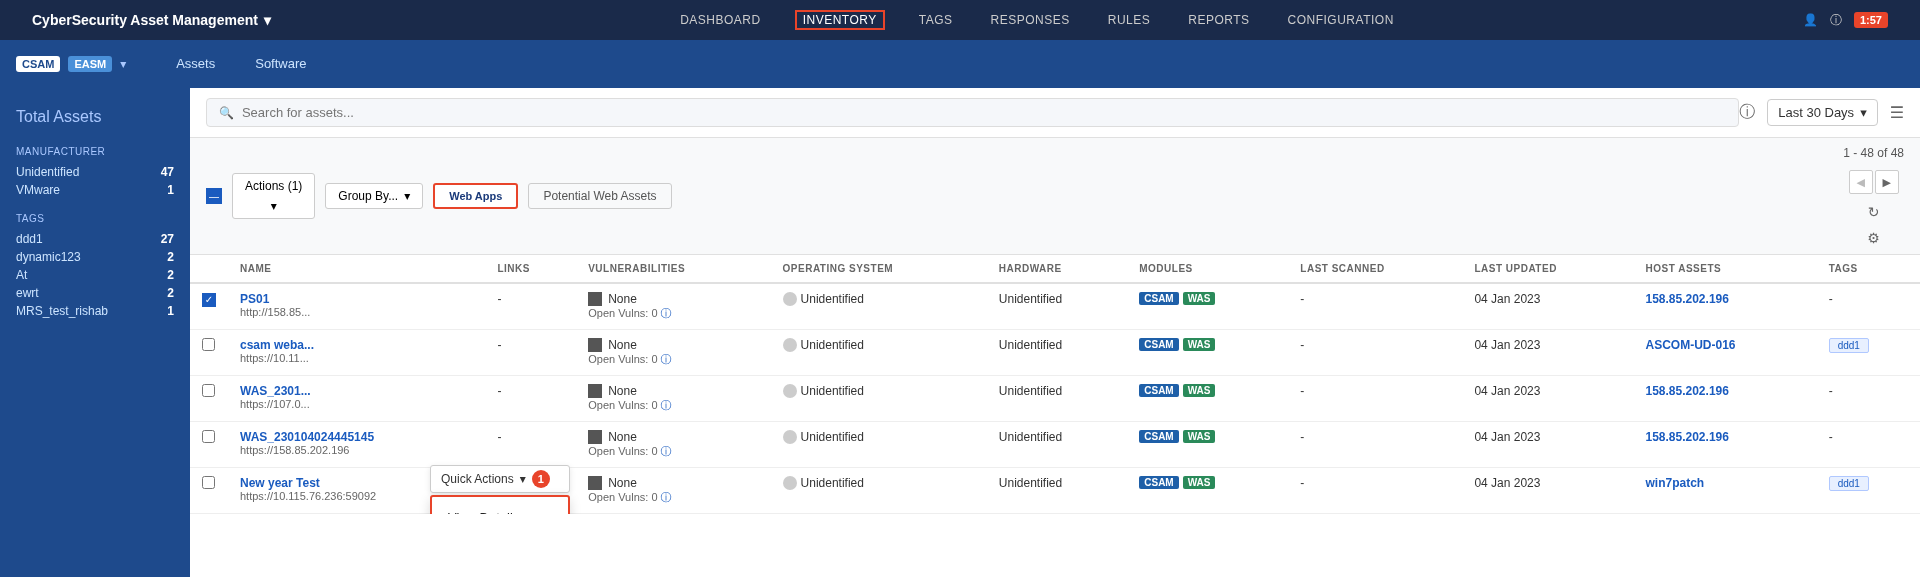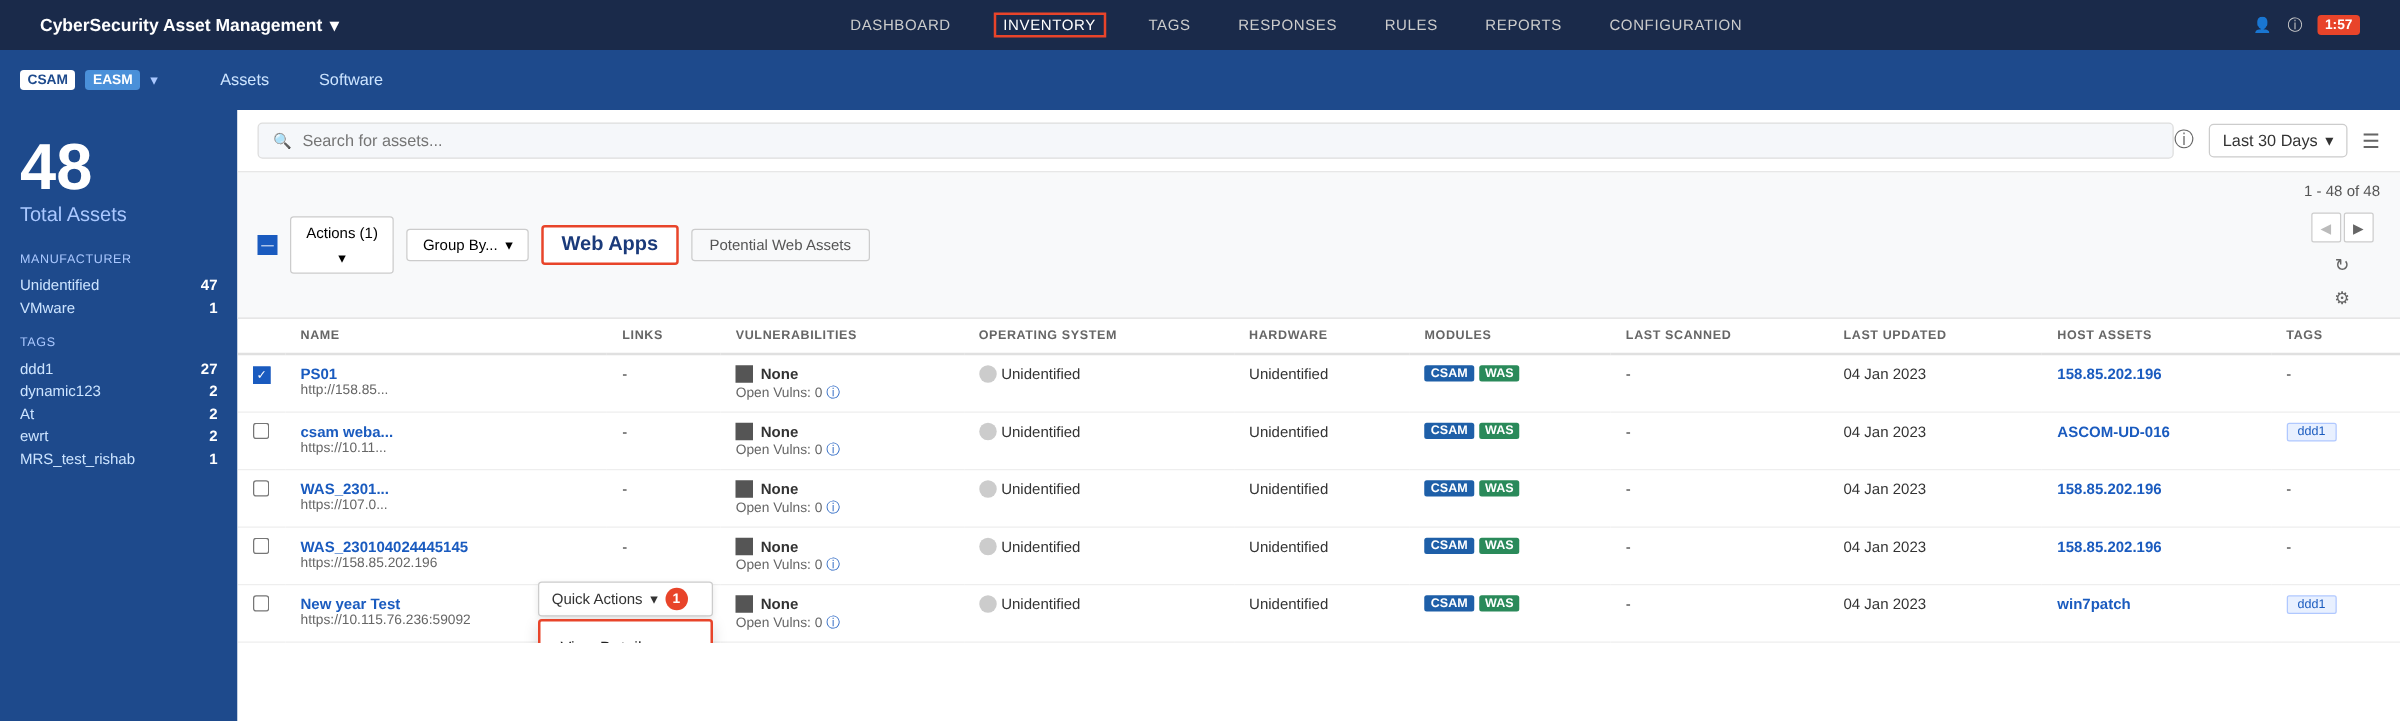--- a/index.html
+++ b/index.html
@@ -238,21 +238,21 @@
       border-radius: 3px;
       padding: 5px 12px;
       cursor: pointer;
       font-size: 12px;
     }
     .tab-web-apps {
       border: 2px solid #e8442a;
       background: #fff;
       color: #1a3a7a;
       font-weight: bold;
-      font-size: 16px;
+      font-size: 11px;
       padding: 5px 14px;
       border-radius: 3px;
       cursor: pointer;
     }
     .tab-potential {
       background: transparent;
       border: 1px solid #ccc;
       color: #555;
       font-size: 12px;
       padding: 5px 14px;
@@ -320,21 +320,20 @@
       cursor: pointer;
     }
     .asset-url {
       color: #666;
       font-size: 11px;
     }
     .vuln-none {
       display: flex;
       align-items: center;
       gap: 6px;
-      font-weight: bold;
     }
     .vuln-sq {
       width: 14px; height: 14px;
       background: #555;
       display: inline-block;
     }
     .open-vulns {
       font-size: 11px;
       color: #666;
     }
@@ -451,21 +450,20 @@
   </div>
   <div class="sub-nav-tabs">
     <div class="sub-tab">Assets</div>
     <div class="sub-tab">Software</div>
   </div>
 </div>
 
 <div class="main-wrapper">
 
   <div class="sidebar">
-    <div class="sidebar-count">48</div>
     <div class="sidebar-label">Total Assets</div>
     <div class="sidebar-section-title">MANUFACTURER</div>
     <div class="sidebar-item">
       <span>Unidentified</span>
       <span class="val">47</span>
     </div>
     <div class="sidebar-item">
       <span>VMware</span>
       <span class="val">1</span>
     </div>

